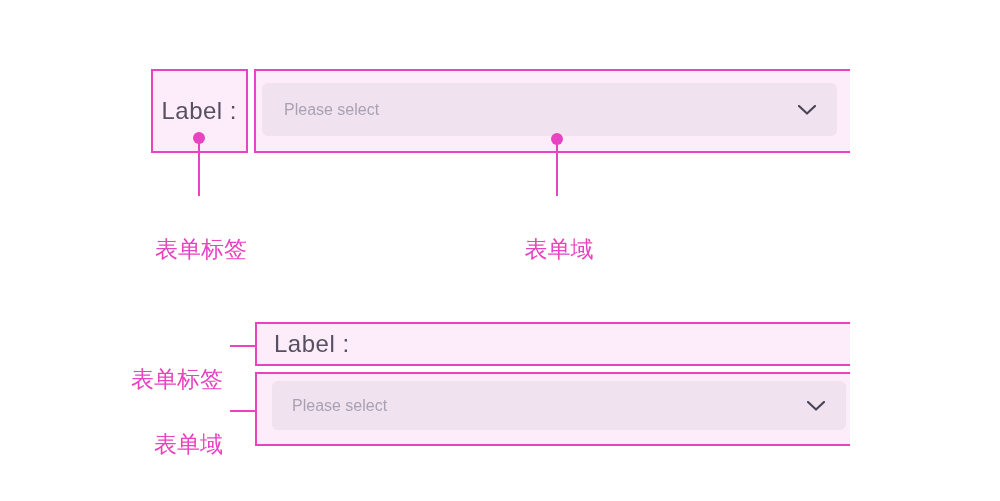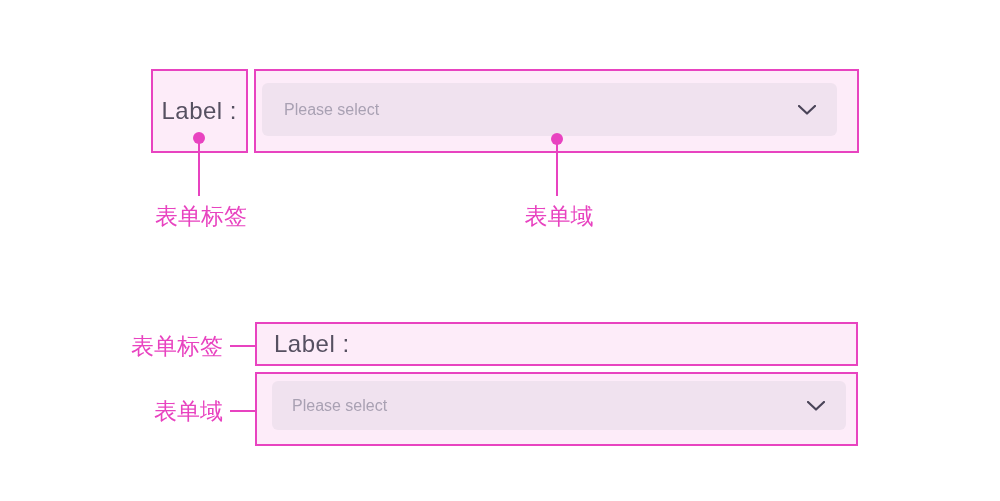--- a/index.html
+++ b/index.html
@@ -11,21 +11,20 @@
     --chevron:#4a4458;
     --background:#ffffff;
   }
   html,body{margin:0;padding:0;background:var(--background);}
   .canvas{
     position:relative;
     width:850px;height:501px;
     background:var(--background);
     font-family:"Liberation Sans", sans-serif;
     overflow:hidden;
-    padding-left:20px;
   }
   .abs{position:absolute;box-sizing:border-box;}
   .spec-box{
     border:2px solid var(--accent);
     background:var(--box-fill);
   }
   .label-text{
     display:flex;align-items:center;
     font-size:24px;color:var(--label-text);
     letter-spacing:0.5px;
@@ -48,20 +47,21 @@
   .callout-dot{
     width:12px;height:12px;border-radius:50%;
     background:var(--accent);
   }
   .callout-vline{width:2px;background:var(--accent);}
   .callout-hline{height:2px;background:var(--accent);}
   .callout-text{
     font-size:23px;line-height:28px;
     color:var(--accent);
     white-space:nowrap;
+    margin-top:33px;
   }
   .ta-c{text-align:center;}
   .ta-r{text-align:right;}
 </style>
 </head>
 <body>
 
 <div class="canvas">
 
   <div class="abs spec-box" style="left:151px;top:69px;width:97px;height:84px;">

